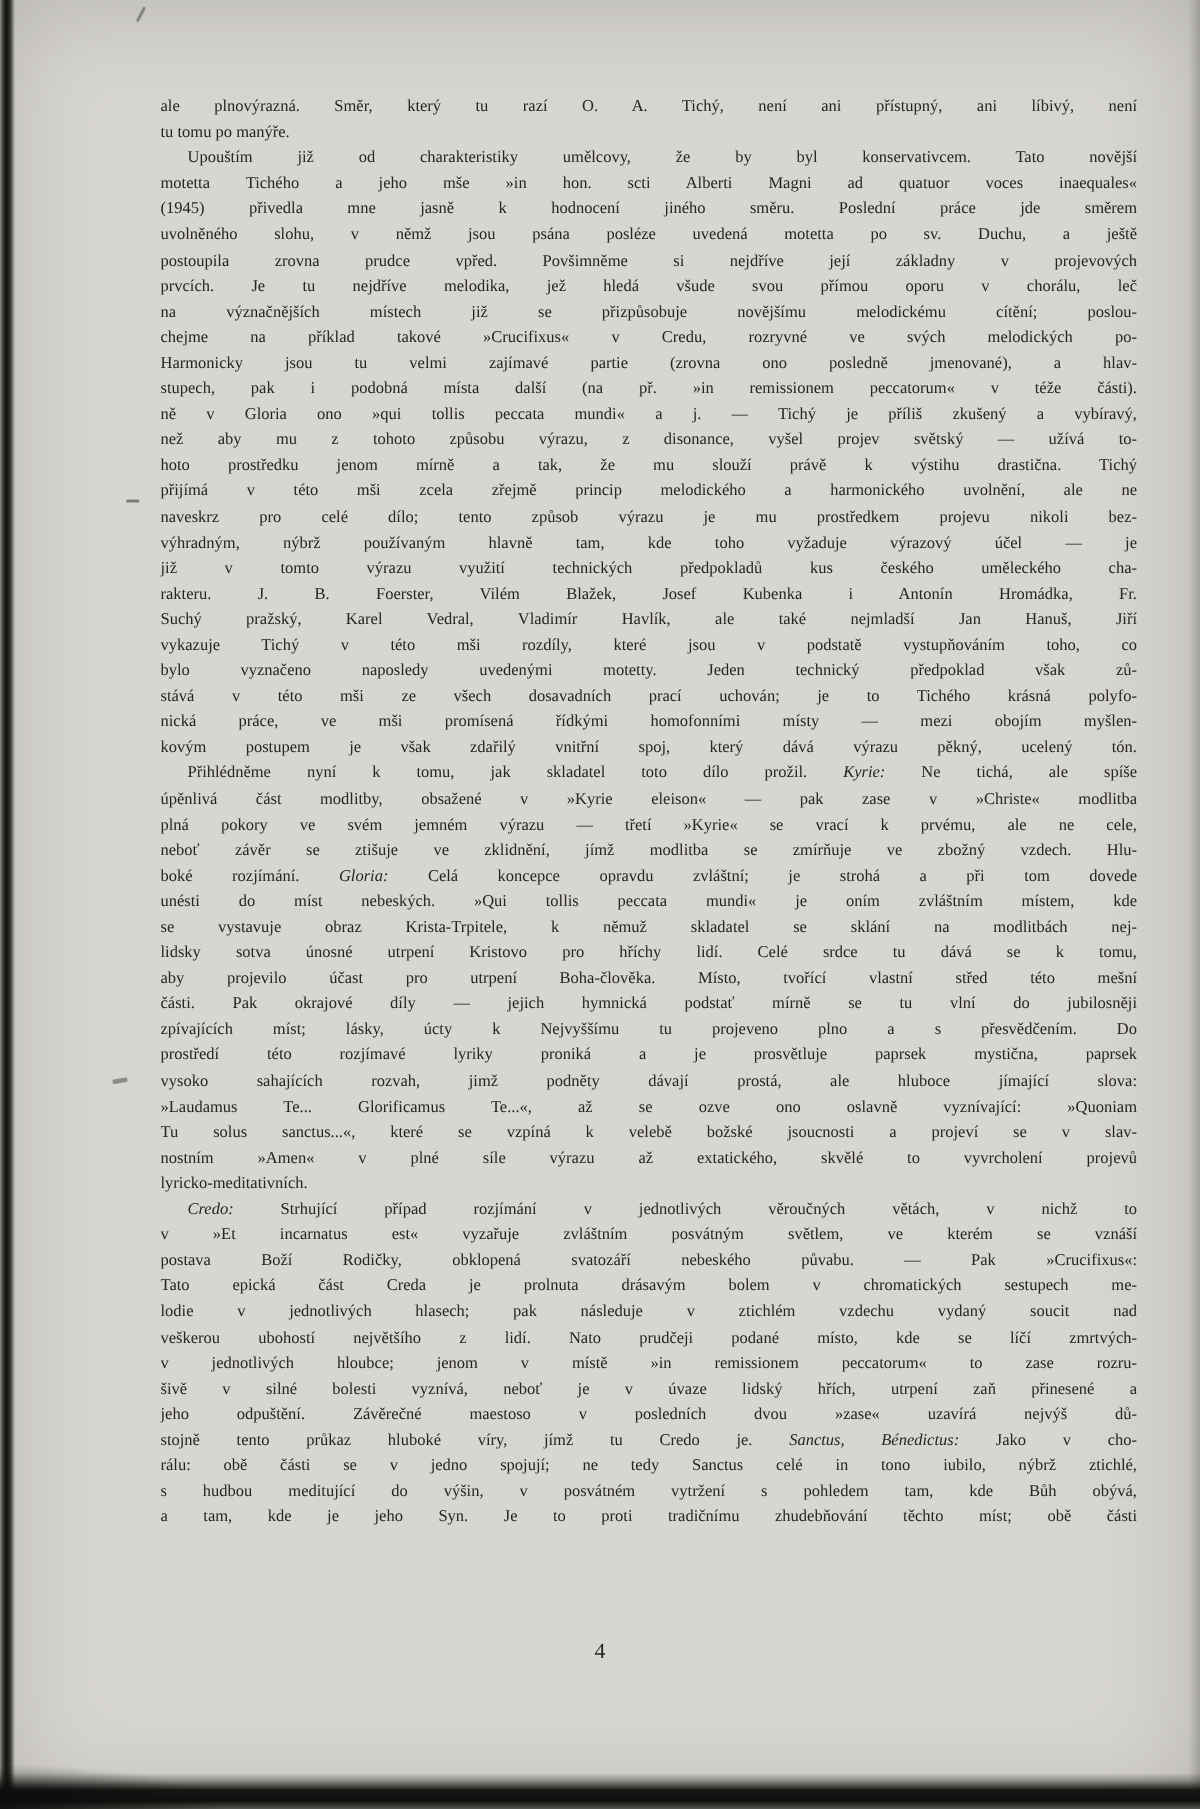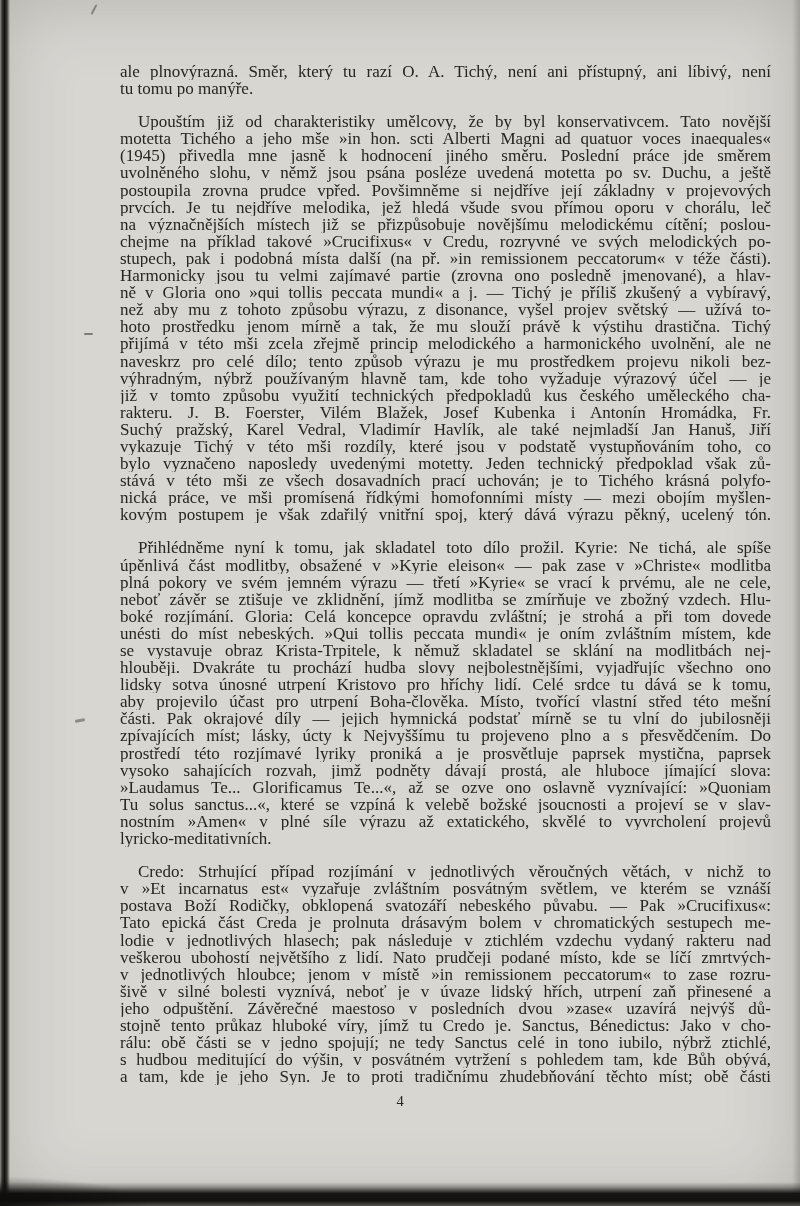--- a/index.html
+++ b/index.html
@@ -38,34 +38,34 @@
     position: absolute; right: 0; top: 0; width: 8px; height: 1206px;
     background: linear-gradient(270deg, rgba(120,118,112,0.45) 0%, rgba(216,214,209,0) 100%);
   }
   
   .artifact { position: absolute; border-radius: 1px; }
   .artifact.a1 { left: 93px; top: 4px;   width: 2px;  height: 11px; background: #868580; transform: rotate(28deg); }
   .artifact.a2 { left: 84px; top: 333px; width: 9px;  height: 2px;  background: #7d7c76; }
   .artifact.a3 { left: 75px; top: 719px; width: 10px; height: 3px;  background: #8d8c86; transform: rotate(-10deg); }
   
   .text-block {
-    position: absolute; left: 120px; top: 63px; width: 651px;
+    position: absolute; left: 107px; top: 63px; width: 651px;
     color: var(--ink, #26241f);
-    font-size: 17px;
+    font-size: 11px;
   }
   .line {
     height: 17.1px; line-height: 17.1px;
     overflow: hidden;
     text-align: justify;
     text-align-last: justify;
     white-space: normal;
   }
   .line.final { text-align-last: left; }
-  .line.indent { text-indent: 18px; margin-top: 16px; }
-  .it { }
+  .line.indent { text-indent: 18px; }
+  .it { font-style: italic; }
   .page-number {
     position: absolute; left: 0; top: 1093px; width: 800px;
     text-align: center;
     color: var(--ink, #26241f);
     font-size: 14.5px; line-height: 17px;
   }
 </style>
 </head>
 <body style="--paper: #d8d6d1; --ink: #27251f;">
 
@@ -74,59 +74,58 @@
       <div class="line"><span>ale plnovýrazná. Směr, který tu razí O. A. Tichý, není ani přístupný, ani líbivý, není</span></div>
       <div class="line final"><span>tu tomu po manýře.</span></div>
       <div class="line indent"><span>Upouštím již od charakteristiky umělcovy, že by byl konservativcem. Tato novější</span></div>
       <div class="line"><span>motetta Tichého a jeho mše »in hon. scti Alberti Magni ad quatuor voces inaequales«</span></div>
       <div class="line"><span>(1945) přivedla mne jasně k hodnocení jiného směru. Poslední práce jde směrem</span></div>
       <div class="line"><span>uvolněného slohu, v němž jsou psána posléze uvedená motetta po sv. Duchu, a ještě</span></div>
       <div class="line"><span>postoupila zrovna prudce vpřed. Povšimněme si nejdříve její základny v projevových</span></div>
       <div class="line"><span>prvcích. Je tu nejdříve melodika, jež hledá všude svou přímou oporu v chorálu, leč</span></div>
       <div class="line"><span>na význačnějších místech již se přizpůsobuje novějšímu melodickému cítění; poslou-</span></div>
       <div class="line"><span>chejme na příklad takové »Crucifixus« v Credu, rozryvné ve svých melodických po-</span></div>
+      <div class="line"><span>Harmonicky jsou tu velmi zajímavé partie (zrovna ono posledně jmenované), a hlav-</span></div>
       <div class="line"><span>stupech, pak i podobná místa další (na př. »in remissionem peccatorum« v téže části).</span></div>
-      <div class="line"><span>Harmonicky jsou tu velmi zajímavé partie (zrovna ono posledně jmenované), a hlav-</span></div>
       <div class="line"><span>ně v Gloria ono »qui tollis peccata mundi« a j. — Tichý je příliš zkušený a vybíravý,</span></div>
       <div class="line"><span>než aby mu z tohoto způsobu výrazu, z disonance, vyšel projev světský — užívá to-</span></div>
       <div class="line"><span>hoto prostředku jenom mírně a tak, že mu slouží právě k výstihu drastična. Tichý</span></div>
       <div class="line"><span>přijímá v této mši zcela zřejmě princip melodického a harmonického uvolnění, ale ne</span></div>
       <div class="line"><span>naveskrz pro celé dílo; tento způsob výrazu je mu prostředkem projevu nikoli bez-</span></div>
       <div class="line"><span>výhradným, nýbrž používaným hlavně tam, kde toho vyžaduje výrazový účel — je</span></div>
-      <div class="line"><span>již v tomto způsobu využití technických předpokladů kus českého uměleckého cha-</span></div>
+      <div class="line"><span>již v tomto výrazu využití technických předpokladů kus českého uměleckého cha-</span></div>
       <div class="line"><span>rakteru. J. B. Foerster, Vilém Blažek, Josef Kubenka i Antonín Hromádka, Fr.</span></div>
       <div class="line"><span>Suchý pražský, Karel Vedral, Vladimír Havlík, ale také nejmladší Jan Hanuš, Jiří</span></div>
       <div class="line"><span>vykazuje Tichý v této mši rozdíly, které jsou v podstatě vystupňováním toho, co</span></div>
       <div class="line"><span>bylo vyznačeno naposledy uvedenými motetty. Jeden technický předpoklad však zů-</span></div>
       <div class="line"><span>stává v této mši ze všech dosavadních prací uchován; je to Tichého krásná polyfo-</span></div>
       <div class="line"><span>nická práce, ve mši promísená řídkými homofonními místy — mezi obojím myšlen-</span></div>
       <div class="line"><span>kovým postupem je však zdařilý vnitřní spoj, který dává výrazu pěkný, ucelený tón.</span></div>
       <div class="line indent"><span>Přihlédněme nyní k tomu, jak skladatel toto dílo prožil. </span><span class="it">Kyrie:</span><span> Ne tichá, ale spíše</span></div>
       <div class="line"><span>úpěnlivá část modlitby, obsažené v »Kyrie eleison« — pak zase v »Christe« modlitba</span></div>
       <div class="line"><span>plná pokory ve svém jemném výrazu — třetí »Kyrie« se vrací k prvému, ale ne cele,</span></div>
       <div class="line"><span>neboť závěr se ztišuje ve zklidnění, jímž modlitba se zmírňuje ve zbožný vzdech. Hlu-</span></div>
       <div class="line"><span>boké rozjímání. </span><span class="it">Gloria:</span><span> Celá koncepce opravdu zvláštní; je strohá a při tom dovede</span></div>
       <div class="line"><span>unésti do míst nebeských. »Qui tollis peccata mundi« je oním zvláštním místem, kde</span></div>
       <div class="line"><span>se vystavuje obraz Krista-Trpitele, k němuž skladatel se sklání na modlitbách nej-</span></div>
-      <div class="line"><span>hlouběji. Dvakráte tu prochází hudba slovy nejbolestnějšími, vyjadřujíc všechno ono</span></div>
       <div class="line"><span>lidsky sotva únosné utrpení Kristovo pro hříchy lidí. Celé srdce tu dává se k tomu,</span></div>
       <div class="line"><span>aby projevilo účast pro utrpení Boha-člověka. Místo, tvořící vlastní střed této mešní</span></div>
       <div class="line"><span>části. Pak okrajové díly — jejich hymnická podstať mírně se tu vlní do jubilosněji</span></div>
       <div class="line"><span>zpívajících míst; lásky, úcty k Nejvyššímu tu projeveno plno a s přesvědčením. Do</span></div>
       <div class="line"><span>prostředí této rozjímavé lyriky proniká a je prosvětluje paprsek mystična, paprsek</span></div>
       <div class="line"><span>vysoko sahajících rozvah, jimž podněty dávají prostá, ale hluboce jímající slova:</span></div>
       <div class="line"><span>»Laudamus Te... Glorificamus Te...«, až se ozve ono oslavně vyznívající: »Quoniam</span></div>
       <div class="line"><span>Tu solus sanctus...«, které se vzpíná k velebě božské jsoucnosti a projeví se v slav-</span></div>
       <div class="line"><span>nostním »Amen« v plné síle výrazu až extatického, skvělé to vyvrcholení projevů</span></div>
       <div class="line final"><span>lyricko-meditativních.</span></div>
       <div class="line indent"><span class="it">Credo:</span><span> Strhující případ rozjímání v jednotlivých věroučných větách, v nichž to</span></div>
       <div class="line"><span>v »Et incarnatus est« vyzařuje zvláštním posvátným světlem, ve kterém se vznáší</span></div>
       <div class="line"><span>postava Boží Rodičky, obklopená svatozáří nebeského půvabu. — Pak »Crucifixus«:</span></div>
       <div class="line"><span>Tato epická část Creda je prolnuta drásavým bolem v chromatických sestupech me-</span></div>
-      <div class="line"><span>lodie v jednotlivých hlasech; pak následuje v ztichlém vzdechu vydaný rakteru nad</span></div>
+      <div class="line"><span>lodie v jednotlivých hlasech; pak následuje v ztichlém vzdechu vydaný soucit nad</span></div>
       <div class="line"><span>veškerou ubohostí největšího z lidí. Nato prudčeji podané místo, kde se líčí zmrtvých-</span></div>
       <div class="line"><span>v jednotlivých hloubce; jenom v místě »in remissionem peccatorum« to zase rozru-</span></div>
       <div class="line"><span>šivě v silné bolesti vyznívá, neboť je v úvaze lidský hřích, utrpení zaň přinesené a</span></div>
       <div class="line"><span>jeho odpuštění. Závěrečné maestoso v posledních dvou »zase« uzavírá nejvýš dů-</span></div>
       <div class="line"><span>stojně tento průkaz hluboké víry, jímž tu Credo je. </span><span class="it">Sanctus, Bénedictus:</span><span> Jako v cho-</span></div>
       <div class="line"><span>rálu: obě části se v jedno spojují; ne tedy Sanctus celé in tono iubilo, nýbrž ztichlé,</span></div>
       <div class="line"><span>s hudbou meditující do výšin, v posvátném vytržení s pohledem tam, kde Bůh obývá,</span></div>
       <div class="line"><span>a tam, kde je jeho Syn. Je to proti tradičnímu zhudebňování těchto míst; obě části</span></div>
     </div>
   <div class="page-number">4</div>

